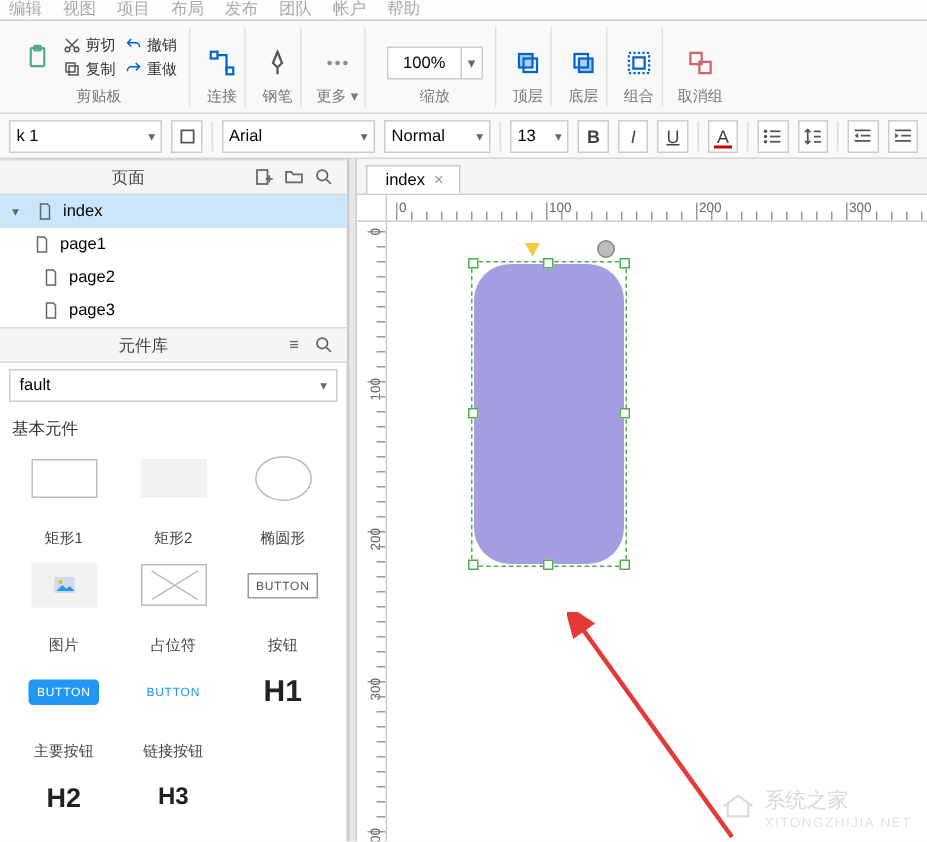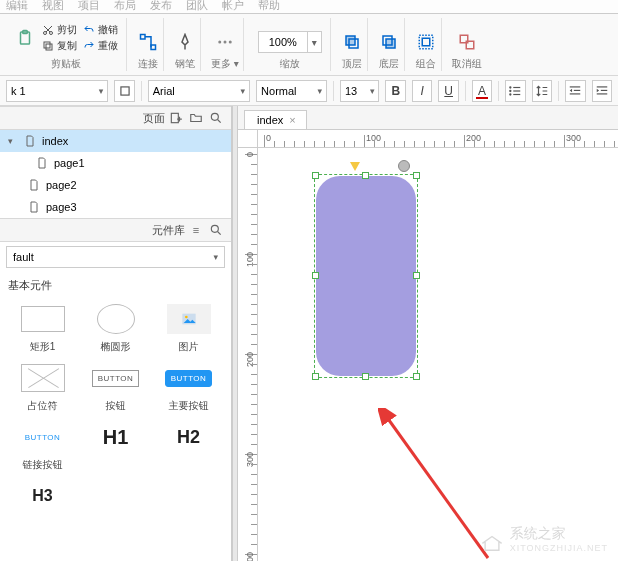--- a/index.html
+++ b/index.html
@@ -28,37 +28,37 @@
 .sel { border: 1px solid #ccc; background: #fff; height: 22px; display: flex; align-items: center; padding: 0 4px; font-size: 11px; cursor: pointer; }
 .sel .caret { margin-left: auto; color: #666; font-size: 9px; }
 .fmt-btn { width: 22px; height: 22px; border: 1px solid #ccc; background: #fff; display: flex; align-items: center; justify-content: center; font-size: 12px; color: #444; cursor: pointer; }
 .fmt-sep { width: 1px; height: 20px; background: #ddd; }
 
 
 .main { display: flex; height: calc(561px - 14px - 62px - 30px); }
 .left-panels { width: 232px; display: flex; flex-direction: column; border-right: 1px solid #ccc; background: #fff; }
 
 .panel-header { background: #f5f5f5; border-bottom: 1px solid #d8d8d8; border-top: 1px solid #d8d8d8; height: 24px; display: flex; align-items: center; padding: 0 6px; font-size: 11px; color: #444; }
-.panel-header .title { flex: 1; text-align: right; }
+.panel-header .title { flex: 1; text-align: center; }
 .panel-header .hbtn { width: 18px; height: 18px; display: flex; align-items: center; justify-content: center; color: #666; cursor: pointer; margin-left: 2px; }
 
 .page-list { background: #fff; font-size: 11px; }
 .page-item { display: flex; align-items: center; gap: 6px; padding: 4px 8px; cursor: pointer; }
 .page-item.active { background: #c9e6fb; }
 .page-item .tri { color: #666; font-size: 9px; width: 10px; }
 .page-item svg { width: 12px; height: 14px; }
 
 .lib-dropdown { border: 1px solid #ccc; background: #fff; margin: 4px 6px; height: 22px; display: flex; align-items: center; padding: 0 6px; font-size: 11px; cursor: pointer; }
 .lib-dropdown .caret { margin-left: auto; color: #666; font-size: 9px; }
 
 .lib-section-title { font-size: 11px; padding: 6px 8px; color: #333; }
 .lib-grid { display: grid; grid-template-columns: repeat(3, 1fr); gap: 8px 4px; padding: 4px 8px 12px; }
 .lib-item { display: flex; flex-direction: column; align-items: center; gap: 5px; cursor: pointer; }
 .lib-shape { width: 48px; height: 32px; display: flex; align-items: center; justify-content: center; }
-.lib-label { font-size: 10px; color: #444; }
+.lib-label { font-size: 10px; color: #444; margin-top: 12px; }
 .shape-rect1 { width: 44px; height: 26px; border: 1px solid #bbb; }
 .shape-rect2 { width: 44px; height: 26px; background: #f2f2f2; }
 .shape-rect3 { width: 44px; height: 26px; background: #e6e6e6; }
 .shape-ellipse { width: 38px; height: 30px; border: 1px solid #bbb; border-radius: 50%; }
 .shape-img { width: 44px; height: 30px; background: #f2f2f2; display: flex; align-items: center; justify-content: center; }
 .shape-placeholder { width: 44px; height: 28px; border: 1px solid #bbb; position: relative; }
 .shape-placeholder::before, .shape-placeholder::after { content: ""; position: absolute; background: #bbb; }
 .shape-placeholder::before { width: 1px; height: 140%; left: 50%; top: -20%; transform: rotate(58deg); }
 .shape-placeholder::after { width: 1px; height: 140%; left: 50%; top: -20%; transform: rotate(-58deg); }
 .btn-shape { font-size: 8px; padding: 3px 5px; border: 1px solid #999; color: #555; letter-spacing: 0.5px; }
@@ -89,21 +89,21 @@
 .handle { position: absolute; width: 7px; height: 7px; background: #fff; border: 1px solid #4caf50; }
 .handle.tl { left: -4px; top: -4px; } .handle.tm { left: calc(50% - 4px); top: -4px; } .handle.tr { right: -4px; top: -4px; }
 .handle.ml { left: -4px; top: calc(50% - 4px); } .handle.mr { right: -4px; top: calc(50% - 4px); }
 .handle.bl { left: -4px; bottom: -4px; } .handle.bm { left: calc(50% - 4px); bottom: -4px; } .handle.br { right: -4px; bottom: -4px; }
 .note-tri { position: absolute; left: 92px; top: 14px; width: 0; height: 0; border-left: 5px solid transparent; border-right: 5px solid transparent; border-top: 9px solid #f5c842; }
 .note-circ { position: absolute; left: 140px; top: 12px; width: 12px; height: 12px; border-radius: 50%; background: #bbb; border: 1px solid #888; }
 
 .arrow { position: absolute; left: 120px; top: 260px; pointer-events: none; }
 .splitter { width: 6px; background: #e8e8e8; border-left: 1px solid #ccc; border-right: 1px solid #ccc; cursor: col-resize; }
 
-.watermark { position: absolute; right: 10px; bottom: 8px; color: #d9d9d9; font-size: 14px; display: flex; align-items: flex-end; gap: 4px; pointer-events: none; }
+.watermark { position: absolute; right: 10px; bottom: 8px; color: #d9d9d9; font-size: 14px; display: flex; align-items: flex-start; gap: 4px; pointer-events: none; }
 .watermark svg { width: 28px; height: 22px; }
 .wm-sub { font-size: 9px; color: #e2e2e2; letter-spacing: 1px; }
 </style>
 </head>
 <body>
 
 <div class="menubar">
   <span>编辑</span>
   <span>视图</span>
   <span>项目</span>
@@ -321,21 +321,21 @@
         </span>
     </div>
     <div class="page-list">
       <div class="page-item active">
         <span class="tri">▾</span>
         <svg viewBox="0 0 24 24" fill="none" stroke="#666" stroke-width="2">
             <path d="M6 2h9l3 3v17H6z"></path>
           </svg>
         <span>index</span>
       </div>
-      <div class="page-item" style="padding-left:36px">
+      <div class="page-item" style="padding-left:22px">
         <svg viewBox="0 0 24 24" fill="none" stroke="#666" stroke-width="2">
             <path d="M6 2h9l3 3v17H6z"></path>
           </svg>
         <span>page1</span>
       </div>
       <div class="page-item" style="padding-left:28px">
         <svg viewBox="0 0 24 24" fill="none" stroke="#666" stroke-width="2">
             <path d="M6 2h9l3 3v17H6z"></path>
           </svg>
         <span>page2</span>
@@ -362,20 +362,26 @@
       <span>fault</span>
         <span class="caret">▾</span>
     </div>
     <div class="lib-section-title">基本元件</div>
     <div class="lib-grid">
       <div class="lib-item">
           <div class="lib-shape">
             <div class="shape-rect1"></div>
           </div>
           <div class="lib-label">矩形1</div>
+        </div>
+      <div class="lib-item">
+          <div class="lib-shape">
+            <div class="shape-rect2"></div>
+          </div>
+          <div class="lib-label">矩形2</div>
         </div>
       <div class="lib-item">
           <div class="lib-shape">
             <div class="shape-ellipse"></div>
           </div>
           <div class="lib-label">椭圆形</div>
         </div>
       <div class="lib-item">
           <div class="lib-shape">
             <div class="shape-img">

